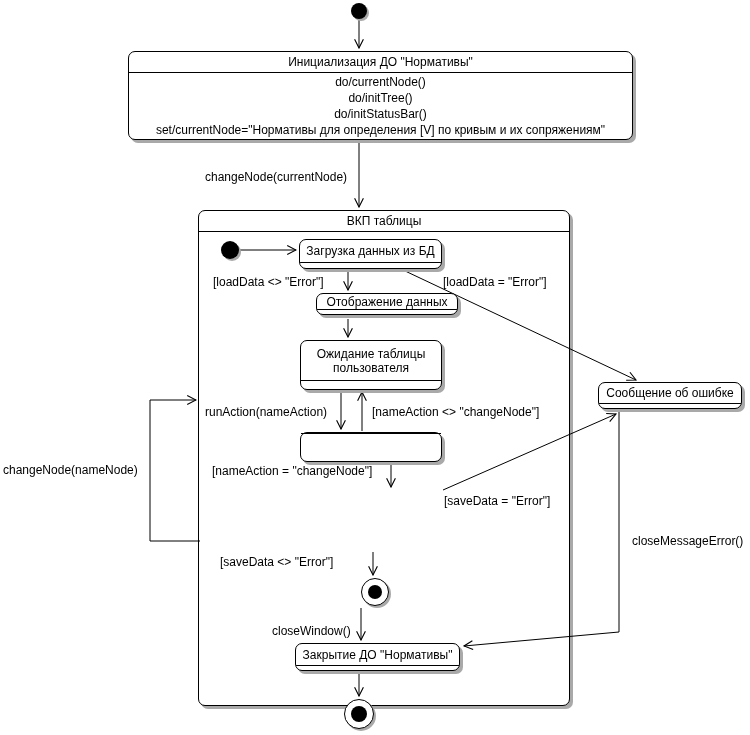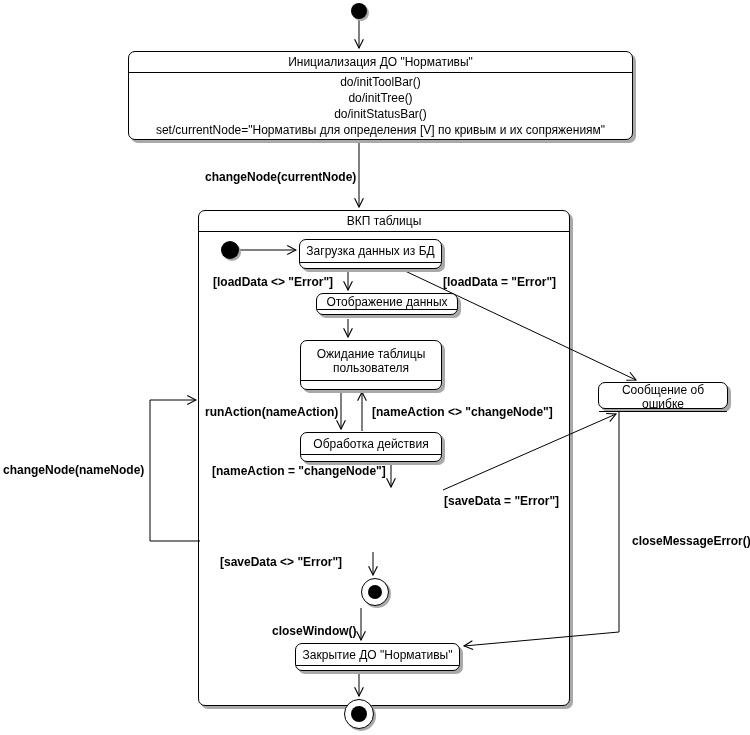--- a/index.html
+++ b/index.html
@@ -19,21 +19,21 @@
     flex:1 1 auto; display:flex; align-items:center; justify-content:center;
     text-align:center; padding:0 3px; line-height:14px; white-space:normal;
   }
   .state .foot { flex:0 0 auto; border-top:1px solid #000; border-radius:0 0 6px 6px; }
   .bar-title {
     flex:0 0 auto; height:20px; border-bottom:1px solid #000;
     display:flex; align-items:center; justify-content:center; text-align:center;
   }
   .body { flex:1 1 auto; }
   .actions { flex:1 1 auto; text-align:center; line-height:16px; padding-top:1px; }
-  .label { position:absolute; white-space:nowrap; line-height:13px;font-weight:bold; }
+  .label { position:absolute; white-space:nowrap; line-height:13px; }
   .dot {
     position:absolute; background:#000; border-radius:50%;
     box-shadow:2px 2px 0 #a9a9a9;
   }
   .final {
     position:absolute; box-sizing:border-box; background:#fff; border:1px solid #000;
     border-radius:50%; box-shadow:2px 2px 0 #a9a9a9;
     display:flex; align-items:center; justify-content:center;
   }
   .final .core { background:#000; border-radius:50%; }
@@ -71,21 +71,21 @@
       <path d="M619,409 L619,632 L464,646" marker-end="url(#arr)"></path>
       <path d="M359,671 L359,696" marker-end="url(#arr)"></path>
     </g>
   </svg>
 
   <div class="dot" style="left:351px;top:3px;width:16px;height:16px"></div>
 
   <div class="state" style="left:128px;top:51px;width:505px;height:89px">
     <div class="bar-title">Инициализация ДО "Нормативы"</div>
     <div class="actions">
-      <div>do/initToolBar()</div>
+      <div>do/currentNode()</div>
       <div>do/initTree()</div>
       <div>do/initStatusBar()</div>
       <div>set/currentNode="Нормативы для определения [V] по кривым и их сопряжениям"</div>
     </div>
   </div>
 
   <div class="dot" style="left:221px;top:241px;width:18px;height:18px"></div>
 
   <div class="state" style="left:299px;top:239px;width:143px;height:30px">
     <div class="name">Загрузка данных из БД</div>
@@ -96,30 +96,29 @@
     <div class="name">Отображение данных</div>
     <div class="foot" style="height:4px"></div>
   </div>
 
   <div class="state" style="left:300px;top:340px;width:142px;height:50px">
     <div class="name">Ожидание таблицы пользователя</div>
     <div class="foot" style="height:8px"></div>
   </div>
 
   <div class="state" style="left:300px;top:432px;width:142px;height:30px">
-    <div class="name">Обработка действия</div>
     <div class="foot" style="height:6px"></div>
   </div>
 
 
   <div class="final" style="left:361px;top:578px;width:28px;height:28px">
     <div class="core" style="width:14px;height:14px"></div>
   </div>
 
-  <div class="state" style="left:598px;top:382px;width:130px;height:27px">
+  <div class="state" style="left:598px;top:382px;width:144px;height:27px">
     <div class="name">Сообщение об ошибке</div>
     <div class="foot" style="height:4px"></div>
   </div>
 
   <div class="state" style="left:295px;top:643px;width:165px;height:28px">
     <div class="name">Закрытие ДО "Нормативы"</div>
     <div class="foot" style="height:4px"></div>
   </div>
 
   <div class="final" style="left:344px;top:699px;width:30px;height:30px">

